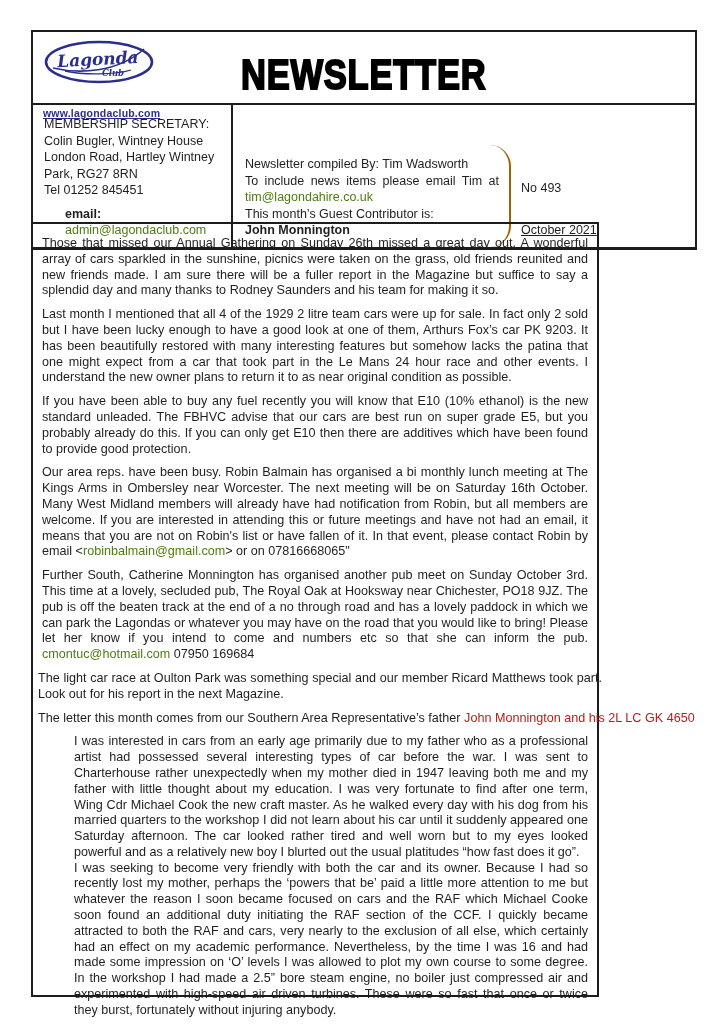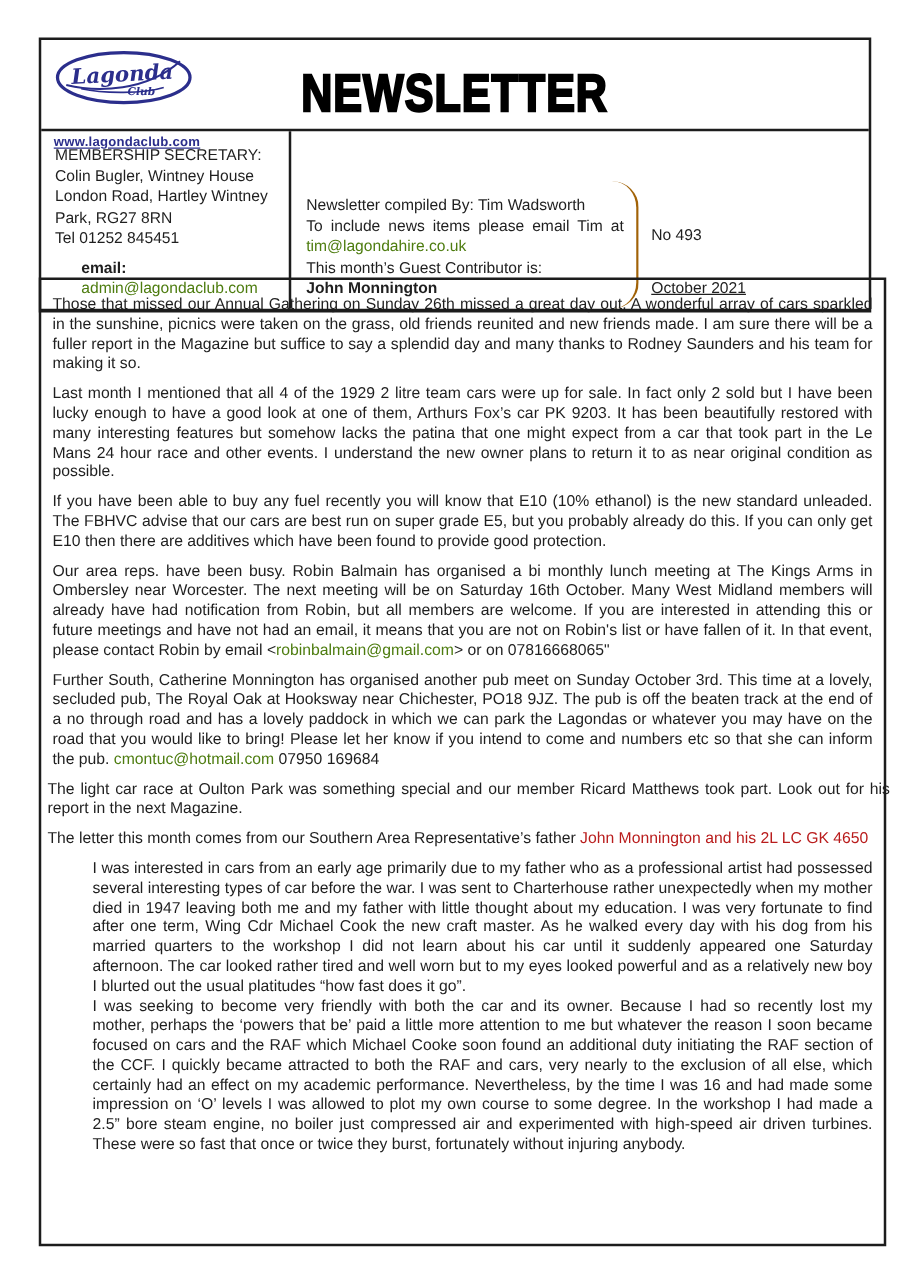--- a/index.html
+++ b/index.html
@@ -34,21 +34,21 @@
   .cell-left{width:200px;border-right:2px solid #1c1c1c;padding:11px 8px 8px 11px;}
   .cell-mid{width:278px;border-right:2px solid #a16207;padding:11px 10px 8px 12px;border-radius:21px;}
   .cell-right{flex:1;padding:11px 0 8px 10px;}
   .email-row{margin-top:7px;margin-left:21px;}
   .bold{font-weight:bold;}
   .doclink{color:#4d7c0f;cursor:pointer;}
   .justify-line{text-align:justify;text-align-last:justify;}
   .issue-date{margin-top:26px;text-decoration:underline;}
   
   .body-box{
-    position:absolute;left:31px;top:222px;width:678px;height:775px;box-sizing:border-box;
+    position:absolute;left:31px;top:222px;width:568px;height:775px;box-sizing:border-box;
     border:2px solid #1c1c1c;padding:12px 9px 10px 9px;
   }
   .body-box p{
     margin:0 0 8px 0;font-size:12.6px;line-height:15.8px;text-align:justify;color:#1f1f1f;
   }
   p.wide{margin-left:-4px;margin-right:-14px;}
   p.oneline{white-space:nowrap;overflow:visible;}
   p.no-gap{margin-bottom:0;margin-left:32px;}
   .gray-part{color:#b91c1c;}
 </style>

